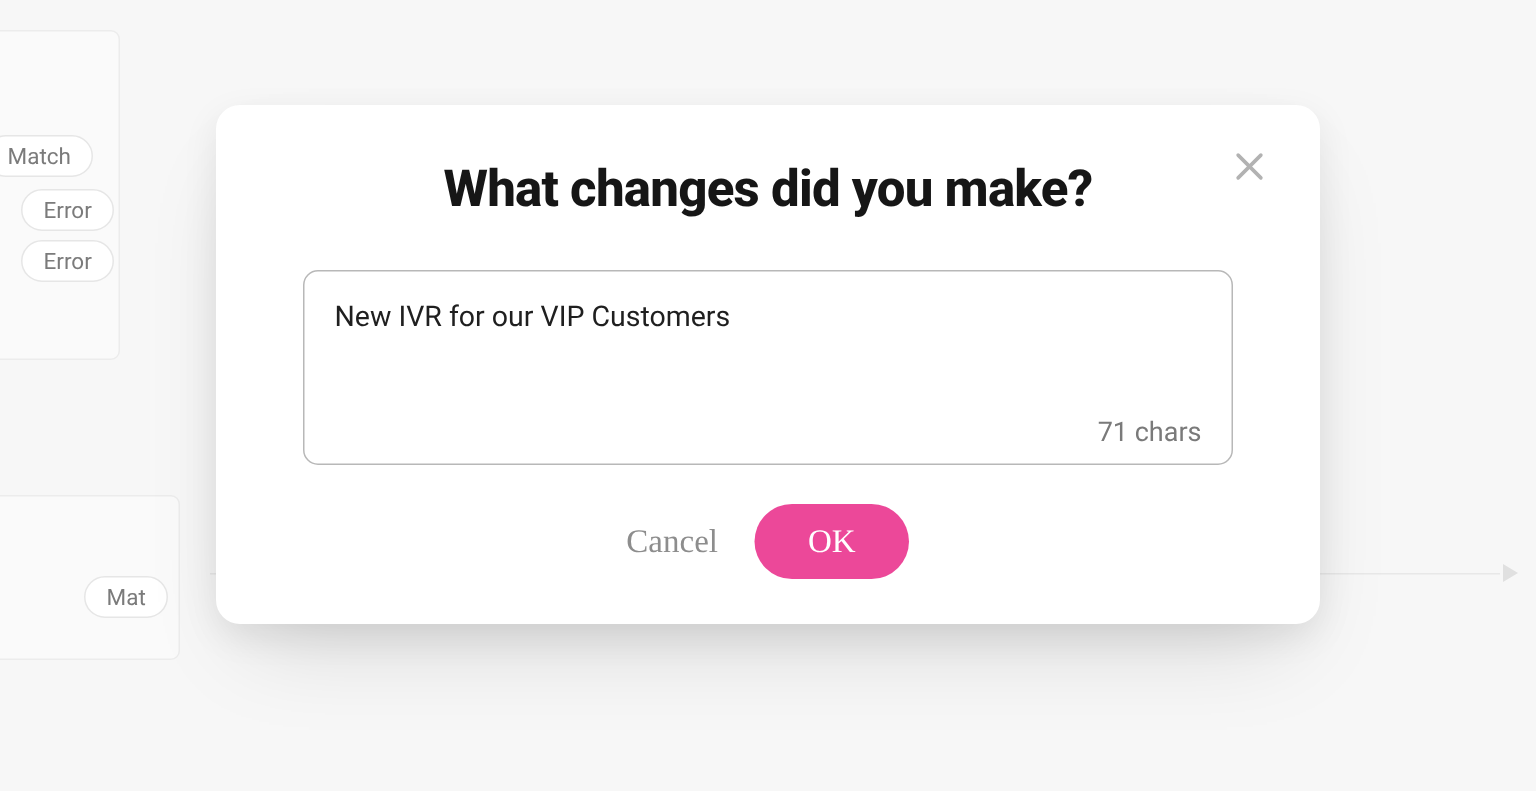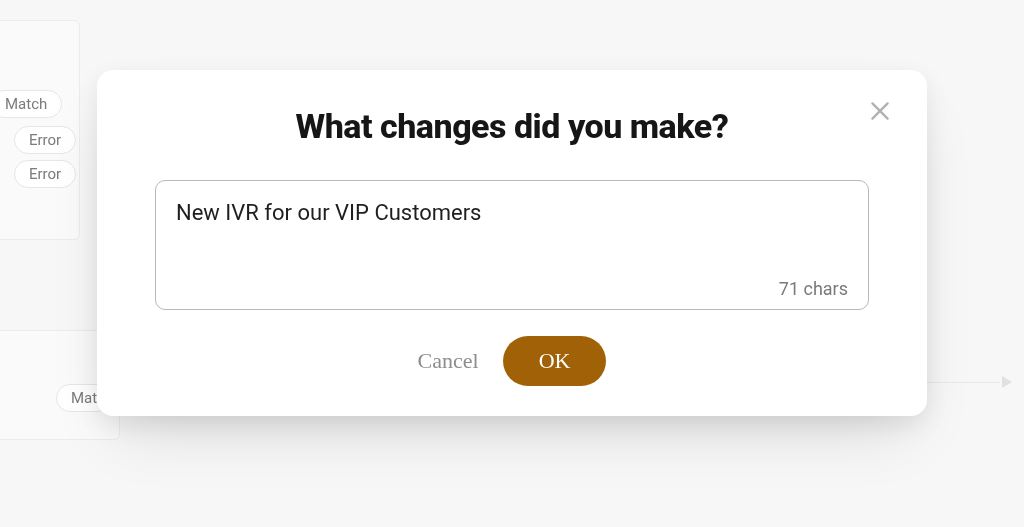--- a/index.html
+++ b/index.html
@@ -52,21 +52,21 @@
 
     .overlay {
       position: absolute;
       inset: 0;
       display: flex;
       align-items: flex-start;
       justify-content: center;
       padding-top: 70px;
     }
     .modal {
-      width: 830px;
+      width: 736px;
       background: #ffffff;
       border-radius: 16px;
       box-shadow: 0 30px 60px -20px rgba(0,0,0,0.15), 0 8px 24px rgba(0,0,0,0.08);
       padding: 36px 58px 30px;
       position: relative;
     }
     .modal-close {
       position: absolute;
       top: 28px;
       right: 34px;
@@ -94,21 +94,21 @@
       border-radius: 10px;
       padding: 18px 20px 10px;
       display: flex;
       flex-direction: column;
       min-height: 130px;
     }
     .field-input {
       border: none;
       outline: none;
       width: 100%;
-      font-size: 22px;
+      font-size: 19px;
       color: #1f1f1f;
       font-family: inherit;
       resize: none;
       flex: 1;
       line-height: 1.3;
     }
     .char-count {
       align-self: flex-end;
       color: #7a7a7a;
       font-size: 18px;
@@ -124,21 +124,21 @@
     }
     .btn-cancel {
       background: none;
       border: none;
       color: #8d8d8d;
       font-size: 22px;
       cursor: pointer;
       font-family: inherit;
     }
     .btn-ok {
-      background: #a16207;
+      background: #ec4899;
       color: #fff;
       border: none;
       border-radius: 999px;
       font-size: 22px;
       font-weight: 500;
       padding: 12px 36px;
       cursor: pointer;
       font-family: inherit;
     }
   </style>

